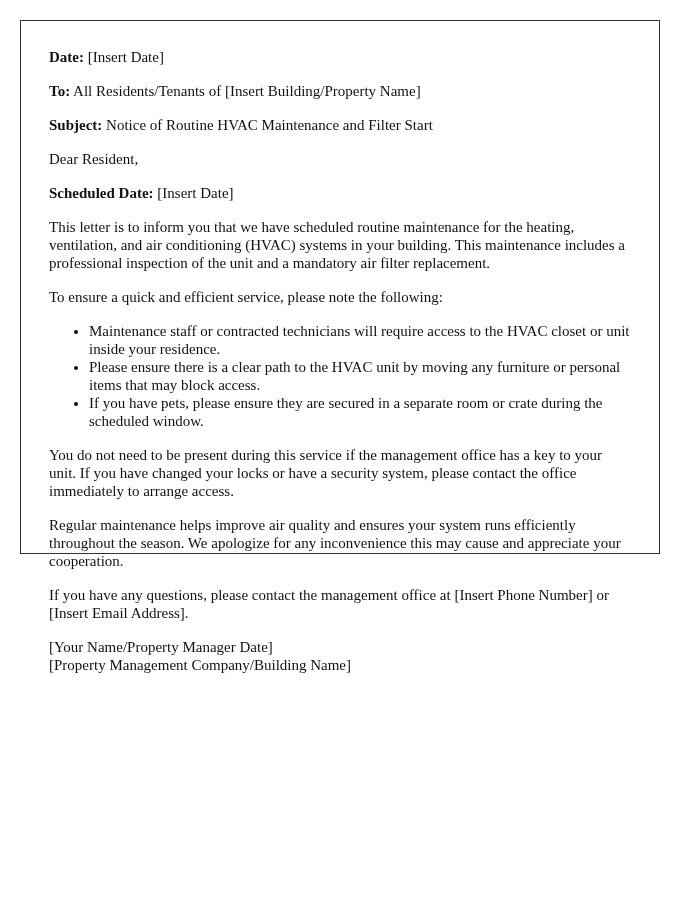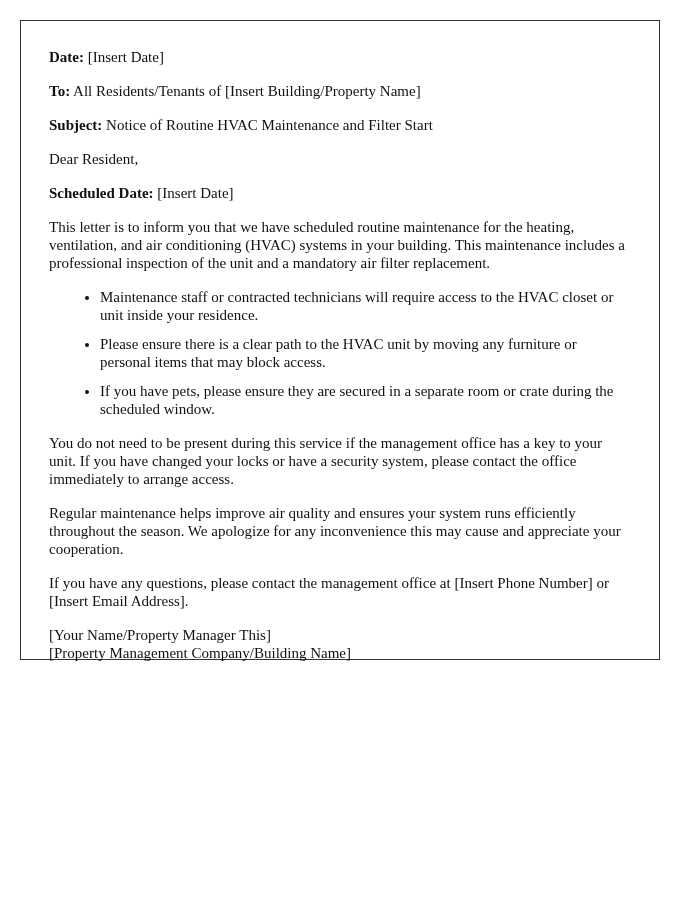--- a/index.html
+++ b/index.html
@@ -13,39 +13,39 @@
       position: relative;
       font-family: "Liberation Serif", "DejaVu Serif", serif;
       font-size: 15px;
       color: #111111;
     }
     .letter {
       position: absolute;
       left: 20px;
       top: 20px;
       width: 640px;
-      height: 640px;
+      height: 534px;
       border: 1px solid #333333;
       box-sizing: border-box;
       padding: 27px 28px 0 28px;
     }
     .letter p {
       margin: 0 0 16px 0;
       line-height: 18px;
     }
     .letter b {
       font-weight: bold;
     }
     .letter ul {
       margin: 0 0 16px 0;
       padding-left: 40px;
       line-height: 18px;
     }
     .letter ul li {
-      margin: 11px;
+      margin: 0;
       padding: 0;
     }
     .sig-line {
       display: block;
     }
   </style>
 </head>
 <body>
 
 <div class="letter">
@@ -56,32 +56,33 @@
 
   <p><b>Subject:</b><span> Notice of Routine HVAC Maintenance and Filter Start</span></p>
 
   <p>Dear Resident,</p>
 
   <p><b>Scheduled Date:</b><span> [Insert Date]</span></p>
 
   <p>This letter is to inform you that we have scheduled routine maintenance for the heating, ventilation, and air conditioning (HVAC) systems in your building. This maintenance includes a professional inspection of the unit and a mandatory air filter replacement.</p>
 
 
+  <p>To ensure a quick and efficient service, please note the following:</p>
 
   <ul>
     <li>Maintenance staff or contracted technicians will require access to the HVAC closet or unit inside your residence.</li>
     <li>Please ensure there is a clear path to the HVAC unit by moving any furniture or personal items that may block access.</li>
     <li>If you have pets, please ensure they are secured in a separate room or crate during the scheduled window.</li>
   </ul>
 
   <p>You do not need to be present during this service if the management office has a key to your unit. If you have changed your locks or have a security system, please contact the office immediately to arrange access.</p>
 
   <p>Regular maintenance helps improve air quality and ensures your system runs efficiently throughout the season. We apologize for any inconvenience this may cause and appreciate your cooperation.</p>
 
   <p>If you have any questions, please contact the management office at [Insert Phone Number] or [Insert Email Address].</p>
 
 
   <p>
-    <span class="sig-line">[Your Name/Property Manager This]</span>
+    <span class="sig-line">[Your Name/Property Manager Date]</span>
     <span class="sig-line">[Property Management Company/Building Name]</span>
   </p>
 
 </div>
 
 </body></html>

